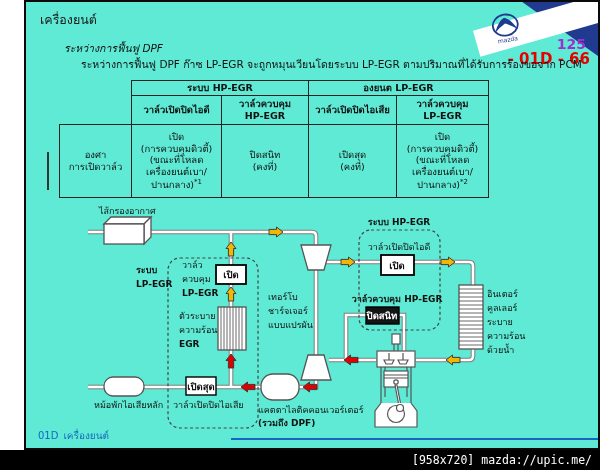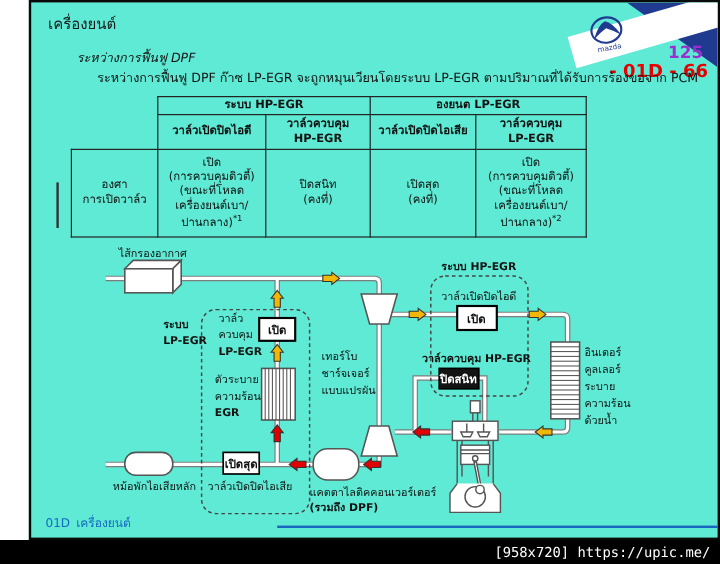--- a/index.html
+++ b/index.html
@@ -255,15 +255,15 @@
     </svg>
 
     <div class="footer" style="color:#1767c0;">
       <span class="code">01D</span>
       <span class="name">เครื่องยนต์</span>
     </div>
     <div class="footer-line" style="background:#1767c0;"></div>
   </div>
 
   <div class="bottombar">
-    <span>[958x720] https://upic.me/</span>
+    <span>[958x720] mazda://upic.me/</span>
   </div>
 </div>
 
 </body></html>

